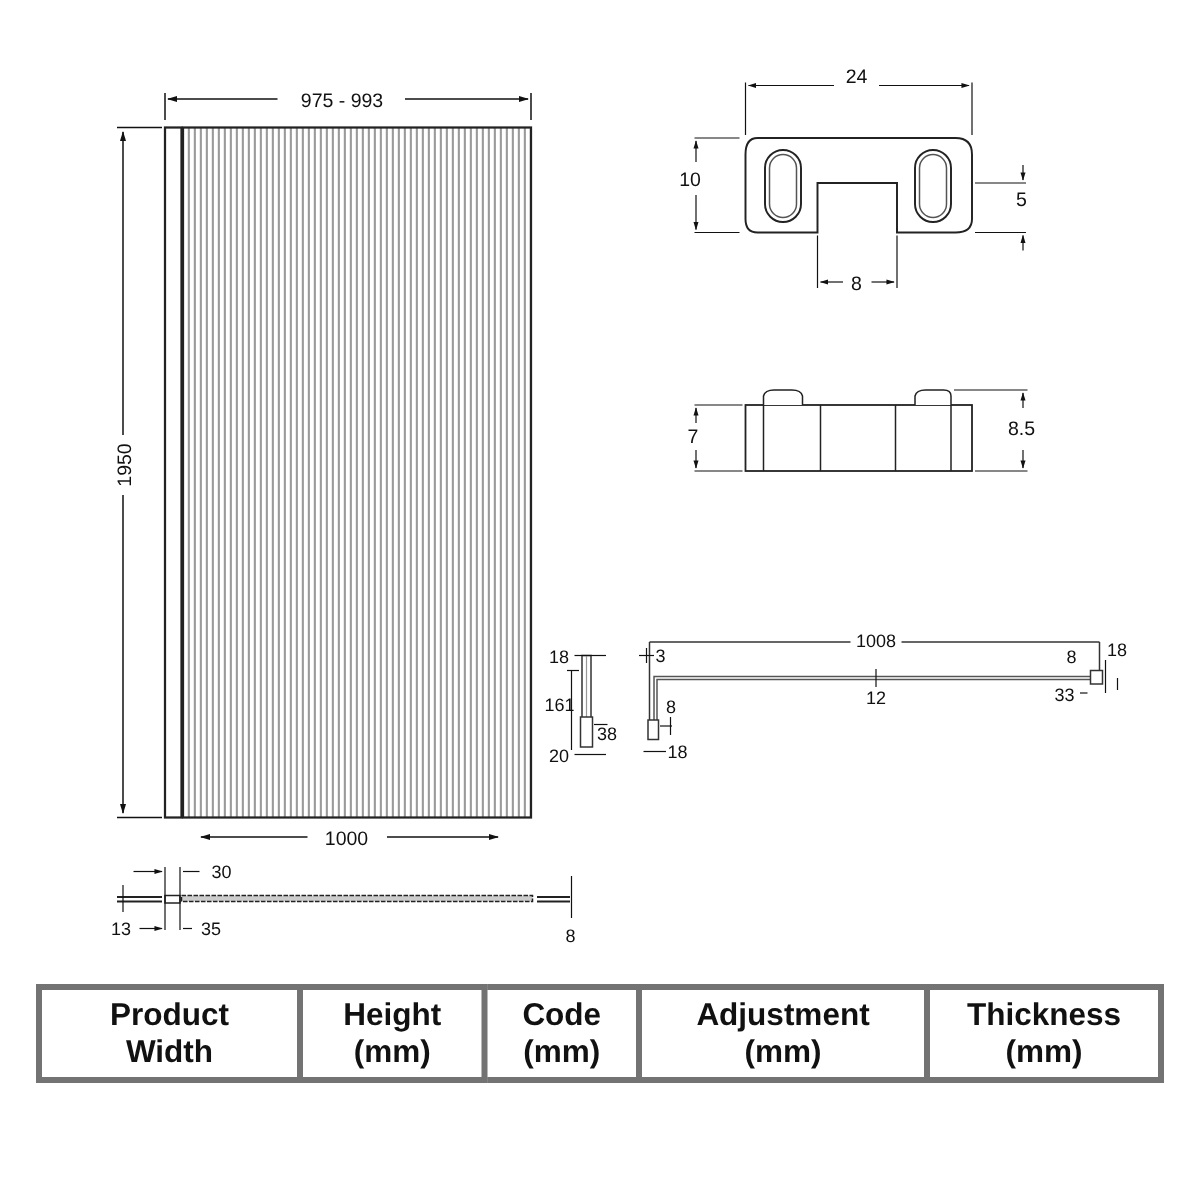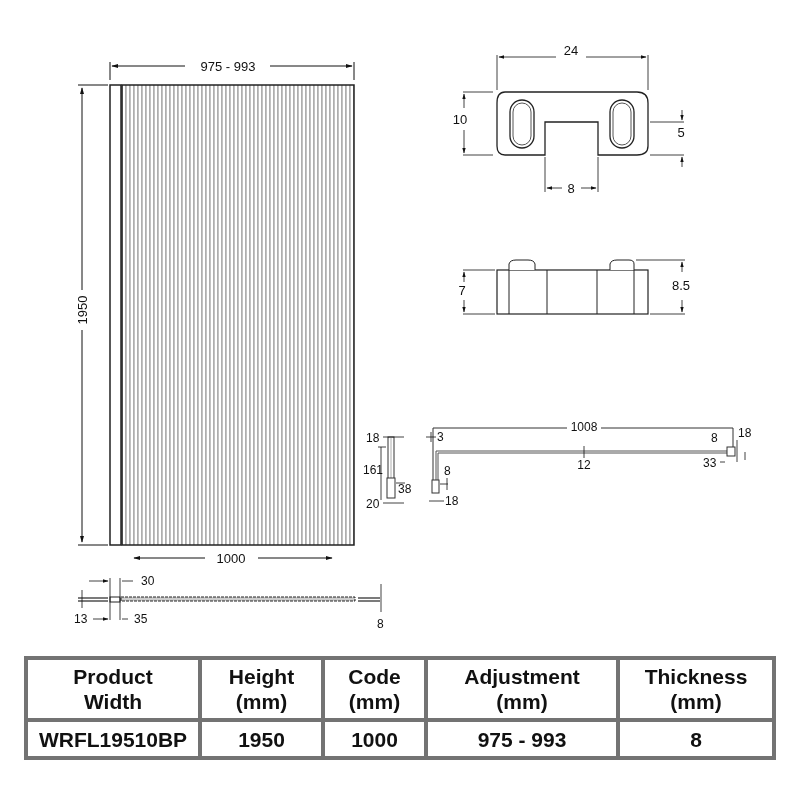--- a/index.html
+++ b/index.html
@@ -172,21 +172,14 @@
 
 <table class="spec">
   <tbody>
       <tr>
     <th style="width:170px"><span>Product</span><br><span>Width</span></th>
     <th style="width:119px"><span>Height</span><br><span>(mm)</span></th>
     <th style="width:99px"><span>Code</span><br><span>(mm)</span></th>
     <th style="width:188px"><span>Adjustment</span><br><span>(mm)</span></th>
     <th><span>Thickness</span><br><span>(mm)</span></th>
   </tr>
-  <tr>
-    <td>WRFL19510BP</td>
-    <td>1950</td>
-    <td>1000</td>
-    <td>975 - 993</td>
-    <td>8</td>
-  </tr>
 </tbody>
   </table>
 
 </body></html>

